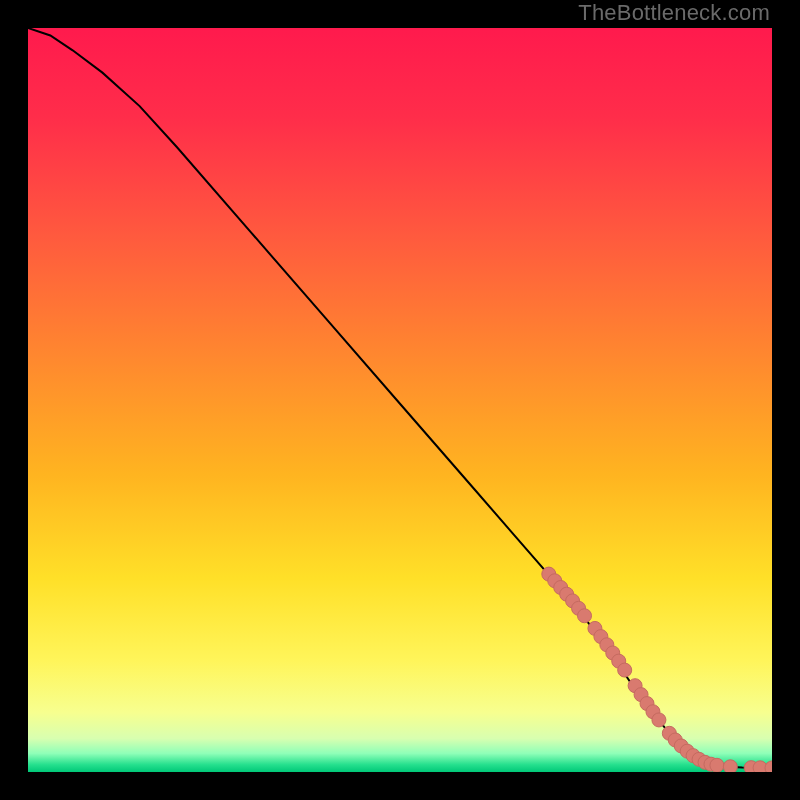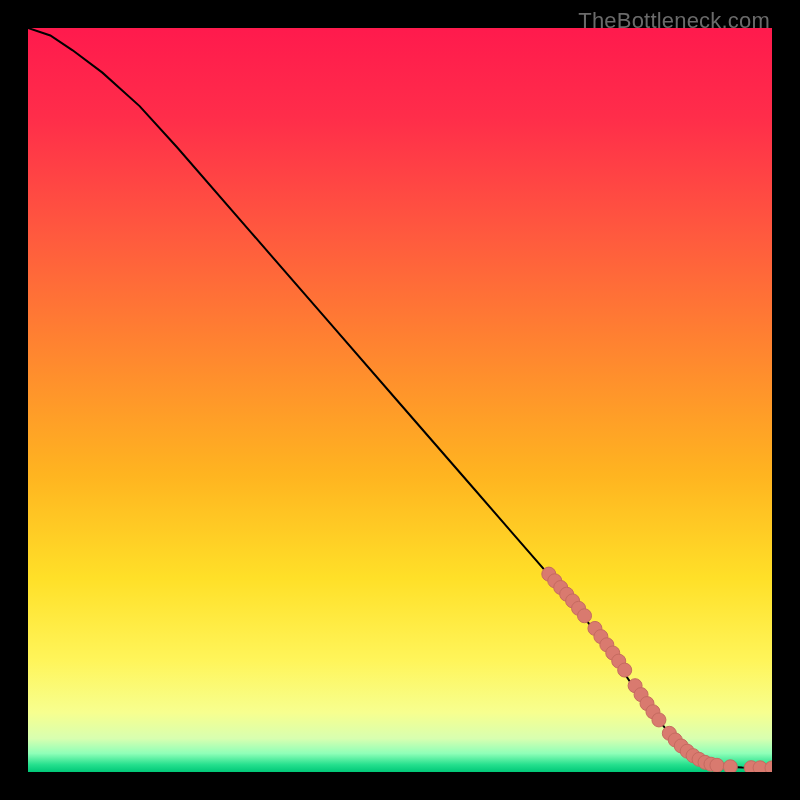--- a/index.html
+++ b/index.html
@@ -21,21 +21,21 @@
   }
   .plot {
     position: absolute;
     left: 0;
     top: 0;
     width: 744px;
     height: 744px;
   }
   .watermark {
     position: absolute;
-    top: 8px;
+    top: 0;
     right: 30px;
     color: #6a6a6a;
     font-size: 22px;
     font-weight: 500;
     letter-spacing: 0.2px;
     user-select: none;
     margin-left: 6px;
   }
   svg { display: block; }
 </style>

